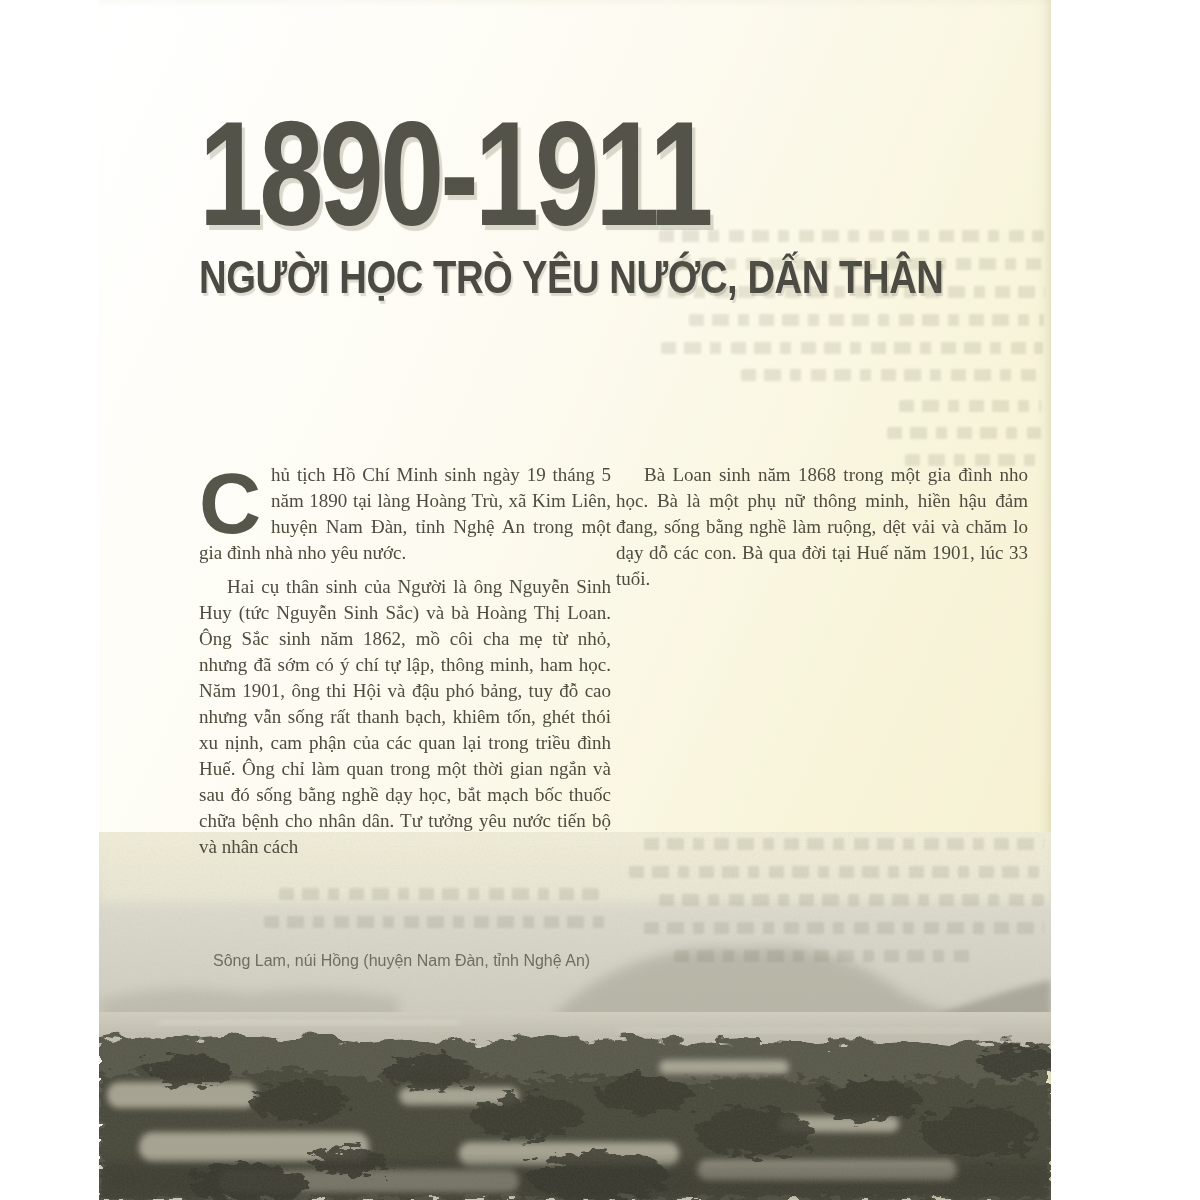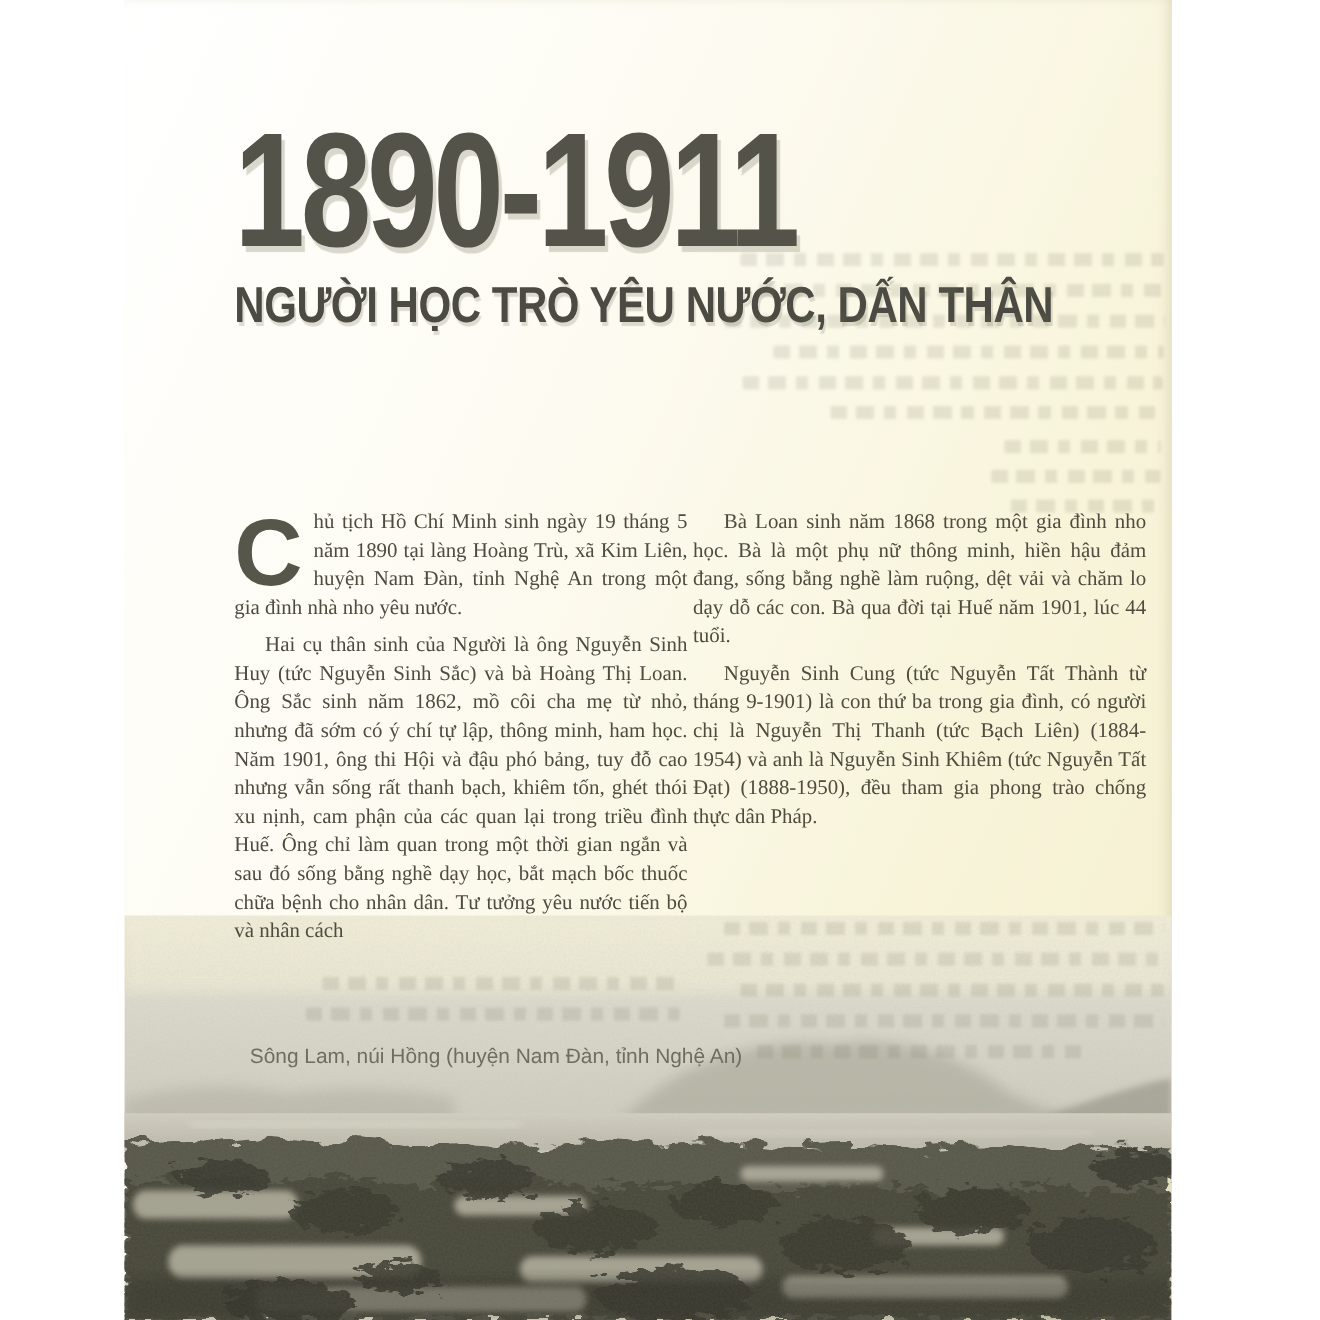--- a/index.html
+++ b/index.html
@@ -3,21 +3,21 @@
 <meta charset="utf-8">
 <style>
   html,body{margin:0;padding:0;}
   body{
     width:1200px;height:1200px;position:relative;overflow:hidden;
     background:#ffffff;
     font-family:"Liberation Serif","DejaVu Serif",serif;
   }
   
   .book-page{
-    position:absolute;left:113px;top:0;width:952px;height:1200px;
+    position:absolute;left:99px;top:0;width:952px;height:1200px;
     background:
       linear-gradient(115deg,#ffffff 0%,#fdfbf1 38%,#f8f4da 72%,#f4efce 100%);
     box-shadow:inset -7px 0 14px -7px rgba(185,178,140,.55);
   }
   
   .chapter-title{
     position:absolute;left:100px;top:100px;margin:0;
     font-family:"Liberation Sans","DejaVu Sans",sans-serif;
     font-weight:bold;font-size:148px;line-height:1;letter-spacing:-5px;
     color:#53534a;
@@ -59,21 +59,21 @@
       #6e6c55 49px 60px,transparent 60px 70px);
     border-radius:2px;pointer-events:none;
   }
   
   .photo{
     position:absolute;left:0;top:832px;width:952px;height:368px;overflow:hidden;
   }
   .photo-caption{
     position:absolute;left:114px;top:950px;z-index:5;
     font-family:"Liberation Sans","DejaVu Sans",sans-serif;
-    font-size:19px;line-height:21px;color:#6e6e5f;
+    font-size:16px;line-height:21px;color:#6e6e5f;
   }
 </style>
 </head>
 <body>
 
 <div class="book-page">
 
   <h1 class="chapter-title">1890-1911</h1>
   <h2 class="chapter-subtitle">NGƯỜI HỌC TRÒ YÊU NƯỚC, DẤN THÂN</h2>
 
@@ -179,17 +179,16 @@
   <div class="photo-caption">
     <div>Sông Lam, núi Hồng (huyện Nam Đàn, tỉnh Nghệ An)</div>
   </div>
 
   <div class="column column-left">
     <p><span class="drop-cap">C</span><span>hủ tịch Hồ Chí Minh sinh ngày 19 tháng 5 năm 1890 tại làng Hoàng Trù, xã Kim Liên, huyện Nam Đàn, tỉnh Nghệ An trong một gia đình nhà nho yêu nước.</span></p>
     <p class="indent">Hai cụ thân sinh của Người là ông Nguyễn Sinh Huy (tức Nguyễn Sinh Sắc) và bà Hoàng Thị Loan. Ông Sắc sinh năm 1862, mồ côi cha mẹ từ nhỏ, nhưng đã sớm có ý chí tự lập, thông minh, ham học. Năm 1901, ông thi Hội và đậu phó bảng, tuy đỗ cao nhưng vẫn sống rất thanh bạch, khiêm tốn, ghét thói xu nịnh, cam phận của các quan lại trong triều đình Huế. Ông chỉ làm quan trong một thời gian ngắn và sau đó sống bằng nghề dạy học, bắt mạch bốc thuốc chữa bệnh cho nhân dân. Tư tưởng yêu nước tiến bộ và nhân cách</p>
   </div>
 
   <div class="column column-right">
-    <p class="indent">Bà Loan sinh năm 1868 trong một gia đình nho học. Bà là một phụ nữ thông minh, hiền hậu đảm đang, sống bằng nghề làm ruộng, dệt vải và chăm lo dạy dỗ các con. Bà qua đời tại Huế năm 1901, lúc 44 tuổi.</p>
-    <p class="indent">Nguyễn Sinh Cung (tức Nguyễn Tất Thành từ tháng 9-1901) là con thứ ba trong gia đình, có người chị là Nguyễn Thị Thanh (tức Bạch Liên) (1884-1954) và anh là Nguyễn Sinh Khiêm (tức Nguyễn Tất Đạt) (1888-1950), đều tham gia phong trào chống thực dân Pháp.</p>
+    <p class="indent">Bà Loan sinh năm 1868 trong một gia đình nho học. Bà là một phụ nữ thông minh, hiền hậu đảm đang, sống bằng nghề làm ruộng, dệt vải và chăm lo dạy dỗ các con. Bà qua đời tại Huế năm 1901, lúc 33 tuổi.</p>
   </div>
 
 </div>
 
 </body></html>

